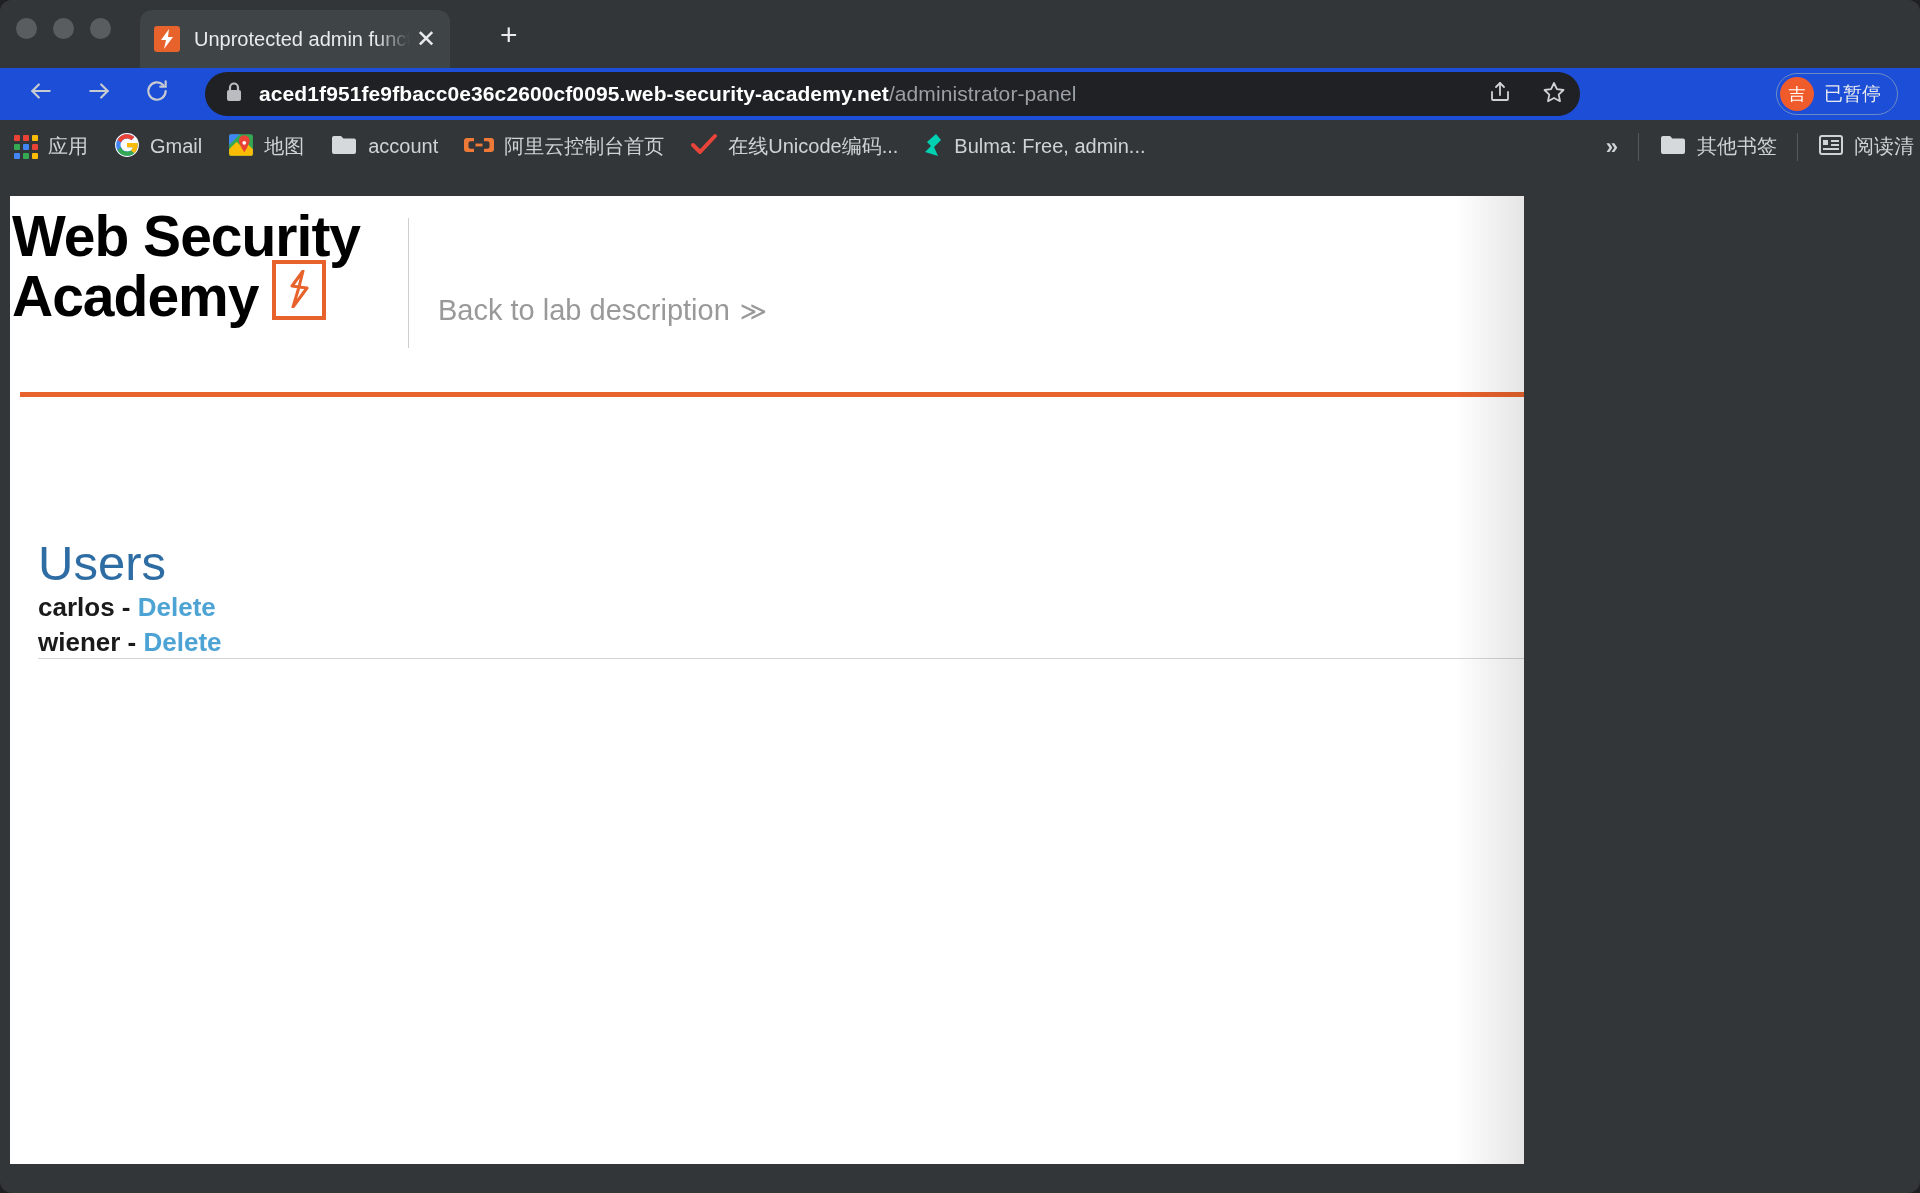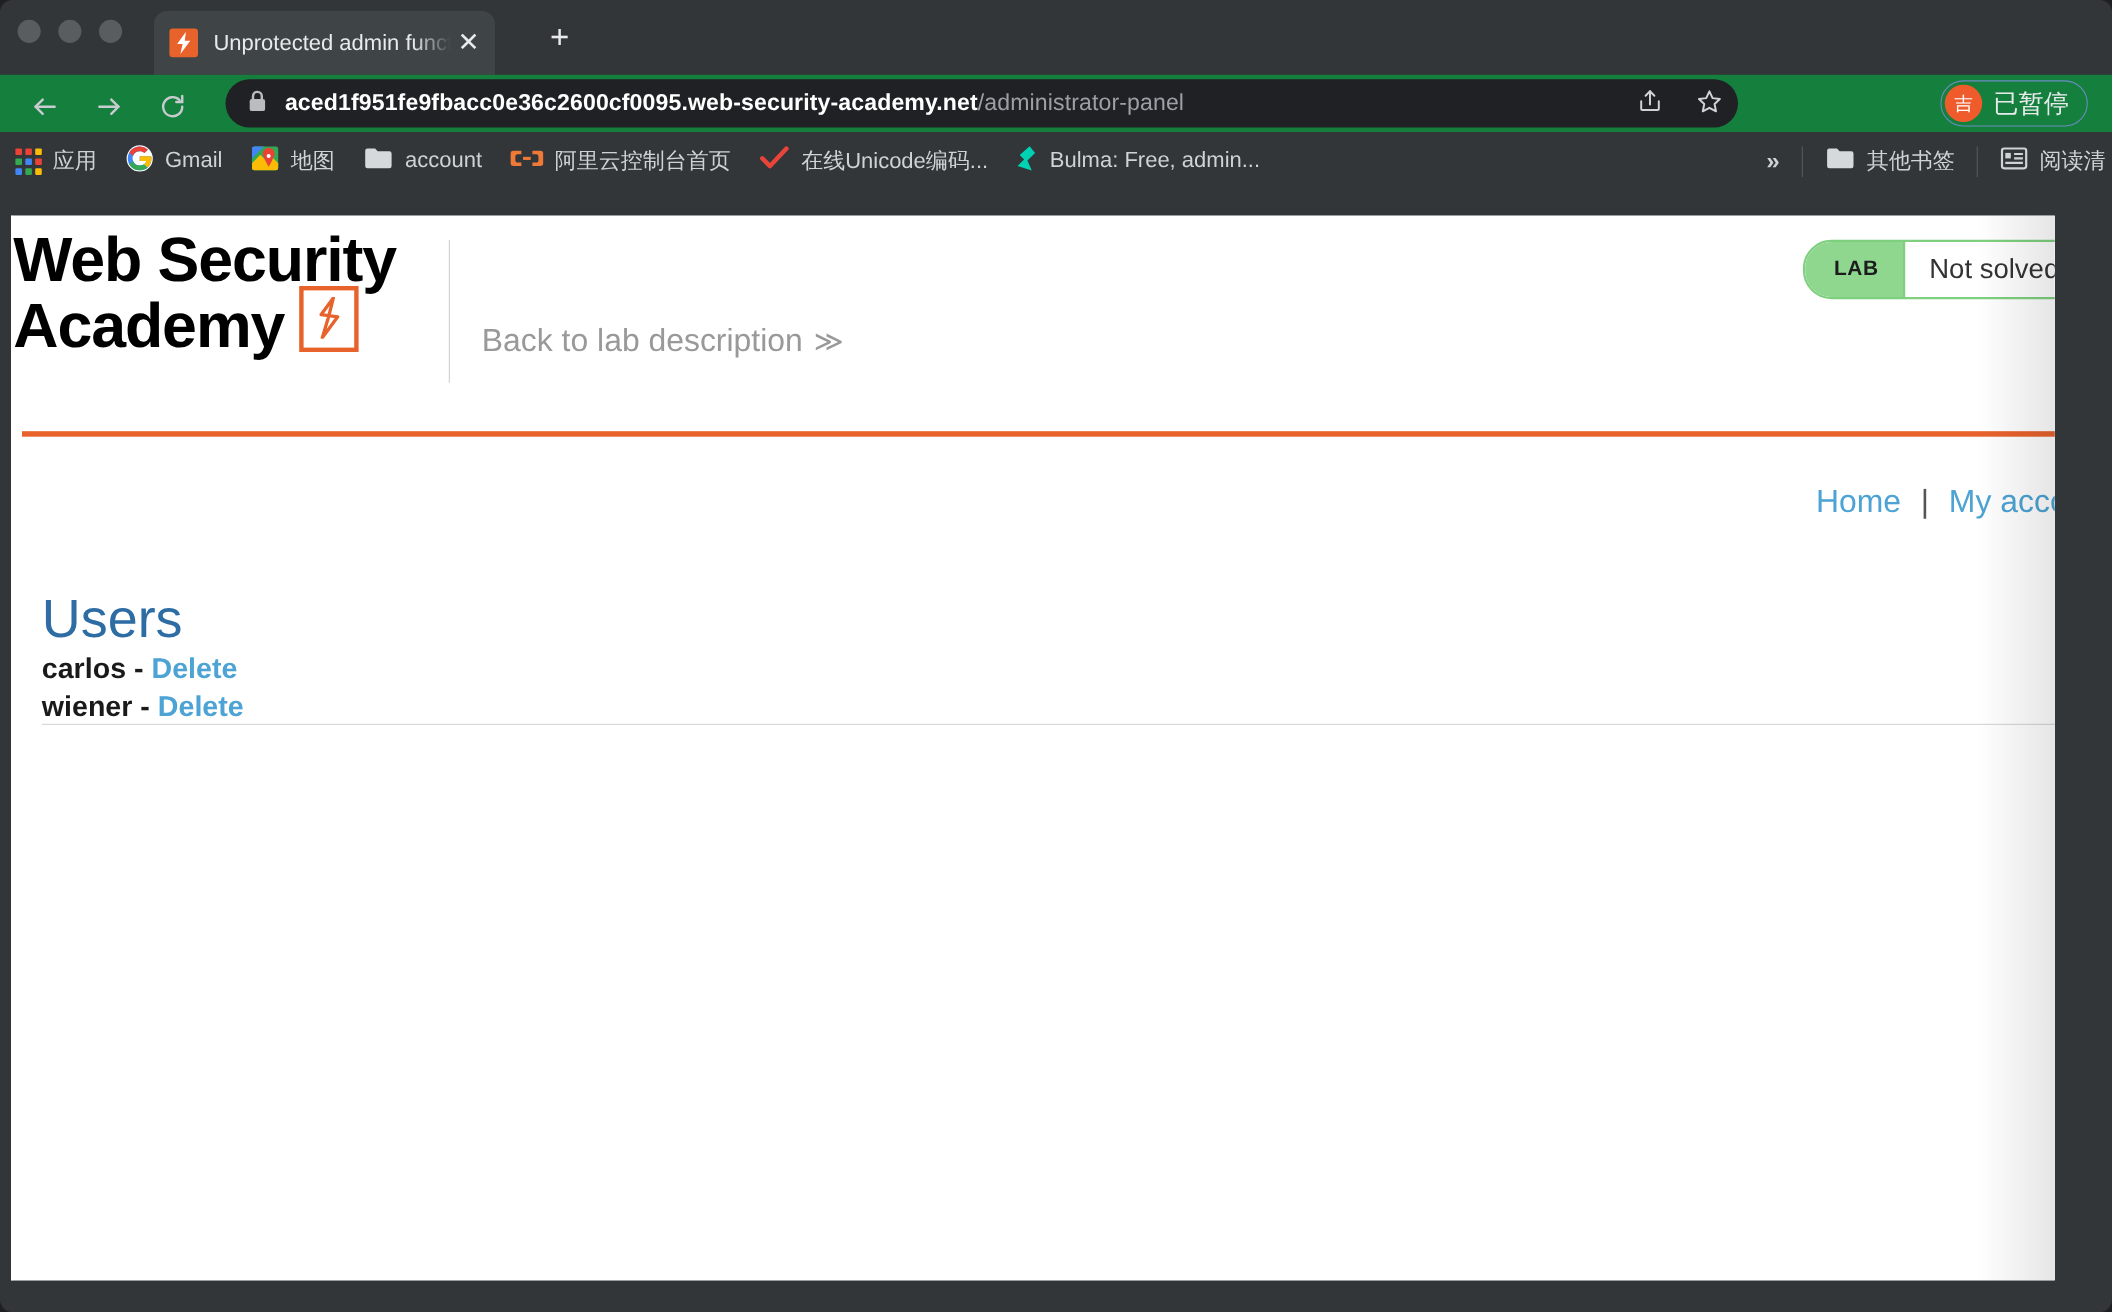--- a/index.html
+++ b/index.html
@@ -87,23 +87,23 @@
     color: #e8eaed;
     font-size: 30px;
     line-height: 1;
     font-weight: 300;
   }
 
   
   .toolbar {
     position: relative;
     height: 52px;
-    background: #15803d;
-    display: flex;
-    align-items: flex-end;
+    background: #1d4ed8;
+    display: flex;
+    align-items: flex-start;
   }
   .nav-btn {
     width: 46px; height: 46px;
     margin-left: 12px;
     display: flex;
     align-items: center;
     justify-content: center;
     color: #c8ccd0;
   }
   .nav-btn.first { margin-left: 18px; }
@@ -152,21 +152,21 @@
   .profile-avatar {
     width: 34px; height: 34px;
     border-radius: 50%;
     background: #ef5b2b;
     color: #fff;
     font-size: 17px;
     display: flex;
     align-items: center;
     justify-content: center;
   }
-  .profile-text { color: #e8eaed; font-size: 23px; white-space: nowrap; }
+  .profile-text { color: #e8eaed; font-size: 19px; white-space: nowrap; }
 
   
   .bookmarks {
     position: relative;
     height: 53px;
     background: #323639;
     display: flex;
     align-items: center;
     padding-left: 14px;
     box-sizing: border-box;
@@ -200,21 +200,21 @@
     padding-right: 6px;
   }
   .bm-sep { width: 1px; height: 28px; background: #55595c; }
   .chev { color: #cfd3d7; font-size: 22px; font-weight: bold; }
 
   
   .viewport {
     position: absolute;
     left: 10px;
     top: 196px;
-    width: 1858px;
+    width: 1514px;
     height: 968px;
     background: #ffffff;
     overflow: hidden;
   }
   .page-inner {
     position: relative;
     width: 1910px;
     min-height: 968px;
     background: #ffffff;
   }

